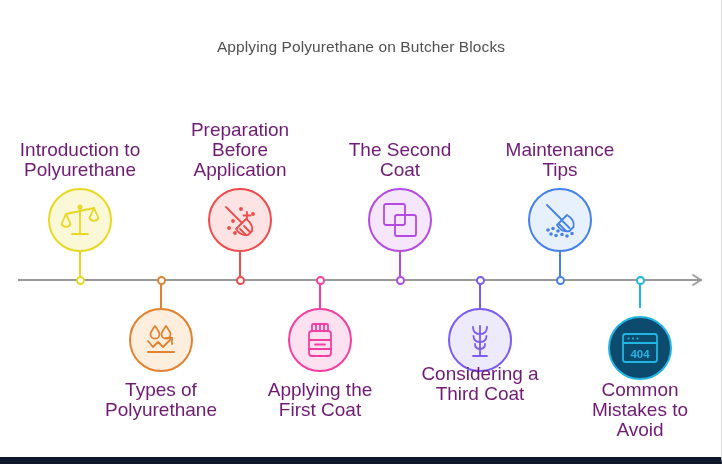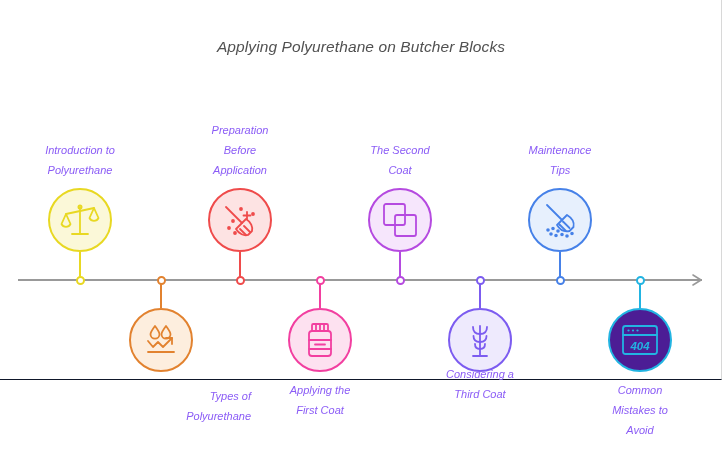--- a/index.html
+++ b/index.html
@@ -10,26 +10,25 @@
   body {
     width: 722px;
     height: 472px;
     font-family: "Liberation Sans", sans-serif;
     overflow: hidden;
     position: relative;
   }
   #canvas {
     position: relative;
     width: 722px;
-    height: 380px;
+    height: 464px;
     background: #ffffff;
     border-right: 1px solid #d8d8d8;
-    border-bottom: 1px solid #0f172a;
+    border-bottom: 7px solid #0f172a;
     box-sizing: border-box;
-    font-style: italic;
   }
   #diagram-title {
     position: absolute;
     left: 0;
     top: 38px;
     width: 722px;
     text-align: center;
     font-size: 15.5px;
     color: #515151;
     letter-spacing: 0.1px;
@@ -93,23 +92,23 @@
     justify-content: center;
   }
   .node-circle svg {
     display: block;
   }
   .node-label {
     position: absolute;
     width: 180px;
     left: -90px;
     text-align: center;
-    font-size: 11px;
+    font-size: 19px;
     line-height: 20px;
-    color: #8b5cf6;
+    color: #701a75;
     white-space: pre-line;
   }
 </style>
 </head>
 <body>
 
 <div id="canvas">
 
   <div id="diagram-title">Applying Polyurethane on Butcher Blocks</div>
 
@@ -146,21 +145,21 @@
           <span style="display: flex;">
     <svg width="40" height="40" viewBox="0 0 40 40" fill="none" stroke="currentColor" stroke-width="1.8" stroke-linecap="round" stroke-linejoin="round">
       <path d="M14 6 c-3 4 -4.5 6.2 -4.5 8.2 a4.5 4.5 0 0 0 9 0 C18.5 12.2 17 10 14 6 Z"></path>
       <path d="M25 6 c-3 4 -4.5 6.2 -4.5 8.2 a4.5 4.5 0 0 0 9 0 C29.5 12.2 28 10 25 6 Z"></path>
       <polyline points="7,21 12,27 17,22 22,27 31,18"></polyline>
       <polyline points="25,18 31,18 31,24"></polyline>
       <line x1="7" y1="32" x2="33" y2="32"></line>
     </svg>
           </span>
         </div>
-        <div class="node-label" style="top: 106px; text-align: right;">Types of
+        <div class="node-label" style="top: 100px;">Types of
 Polyurethane</div>
       </div>
       <div class="node" style="left: 240px; top: 280px;">
         <div class="node-stem" style="background: rgb(239, 75, 75); height: 28px; top: -28px;"></div>
         <div class="node-dot" style="border-color: rgb(239, 75, 75); top: -4.5px;"></div>
         <div class="node-circle" style="border-color: rgb(239, 75, 75); background: rgb(253, 227, 227); color: rgb(239, 75, 75); top: -92px;">
           <span style="display: flex;">
     <svg width="40" height="40" viewBox="0 0 40 40" fill="none" stroke="currentColor" stroke-width="1.8" stroke-linecap="round" stroke-linejoin="round">
       <line x1="6" y1="7" x2="22" y2="23"></line>
       <path d="M22 23 l-6 6 c3 5 8 7 12 6 l4 -4 c1 -4 -1 -9 -6 -12 Z"></path>
@@ -254,21 +253,21 @@
               <circle cx="32" cy="33.5" r="0.9"></circle>
     </svg>
           </span>
         </div>
         <div class="node-label" style="top: -140px;">Maintenance
 Tips</div>
       </div>
       <div class="node" style="left: 640px; top: 280px;">
         <div class="node-stem" style="background: rgb(34, 180, 226); height: 28px; top: 0px;"></div>
         <div class="node-dot" style="border-color: rgb(34, 180, 226); top: -4.5px;"></div>
-        <div class="node-circle" style="border-color: rgb(34, 180, 226); background: #4c1d95; color: rgb(34, 180, 226); top: 28px;">
+        <div class="node-circle" style="border-color: rgb(34, 180, 226); background: #0c4a6e; color: rgb(34, 180, 226); top: 36px;">
           <span style="display: flex;">
     <svg width="40" height="36" viewBox="0 0 40 36" fill="none" stroke="currentColor" stroke-width="1.8" stroke-linecap="round" stroke-linejoin="round">
       <rect x="3" y="4" width="34" height="28" rx="2.5"></rect>
       <line x1="3" y1="13" x2="37" y2="13"></line>
       <circle cx="8.5" cy="8.5" r="1.1" fill="currentColor" stroke="none"></circle>
       <circle cx="13" cy="8.5" r="1.1" fill="currentColor" stroke="none"></circle>
       <circle cx="17.5" cy="8.5" r="1.1" fill="currentColor" stroke="none"></circle>
       <text x="20" y="27.5" text-anchor="middle" font-family="Liberation Sans, sans-serif" font-size="11.5" font-weight="bold" fill="currentColor" stroke="none">404</text>
     </svg>
           </span>

